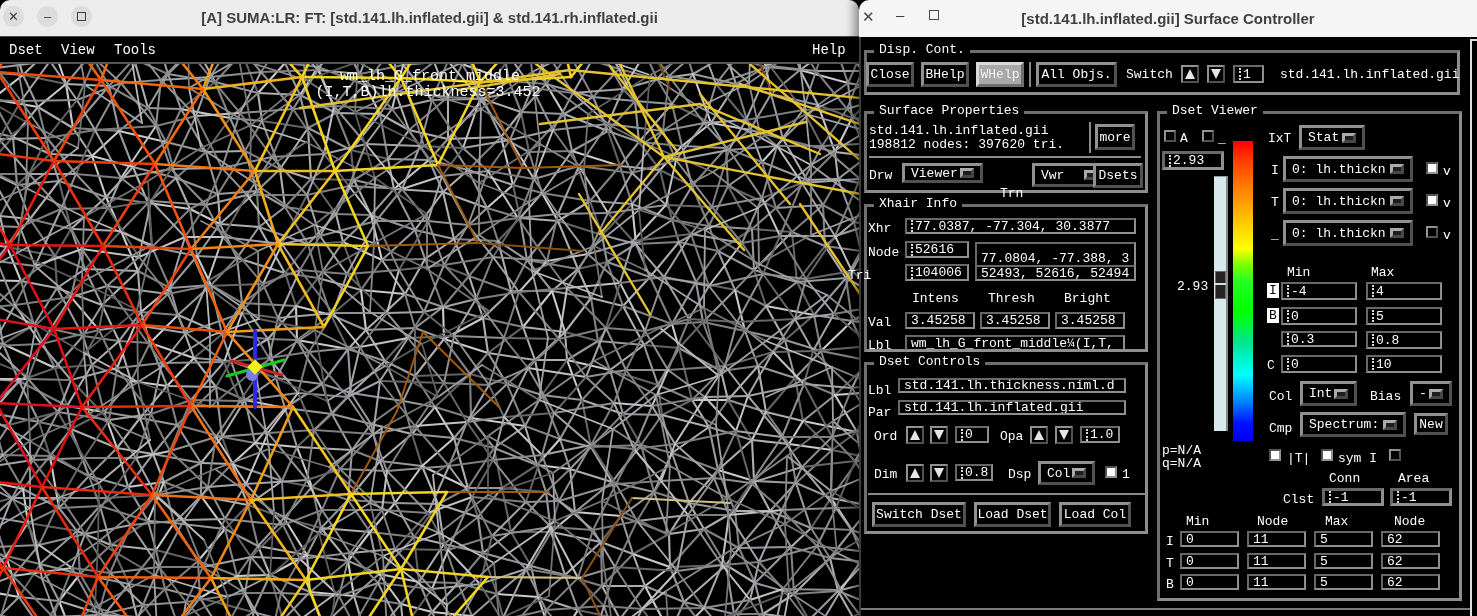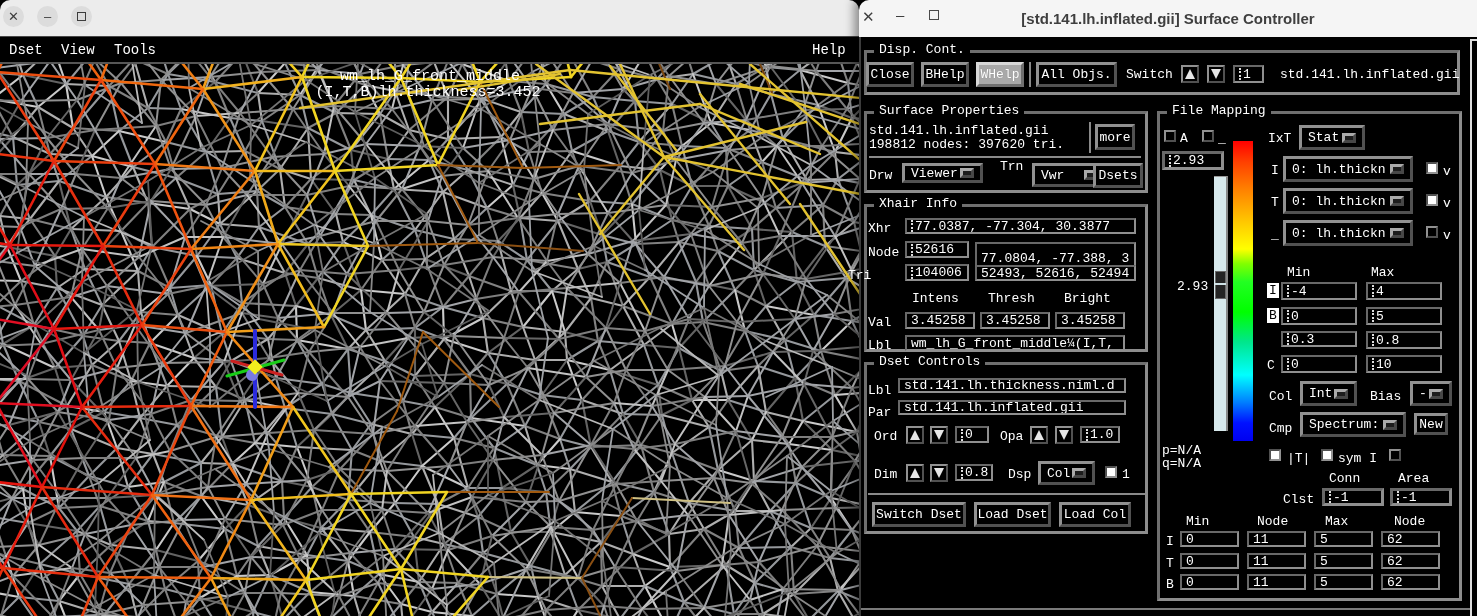--- a/index.html
+++ b/index.html
@@ -21,20 +21,21 @@
 .wbtn{position:absolute;font-family:"Liberation Sans",sans-serif;color:#3f3f3f;font-size:15px;line-height:1}
 .circ{position:absolute;width:21px;height:21px;border-radius:50%;background:#dcdcdc;display:flex;align-items:center;justify-content:center;color:#3c3c3c;font-size:13px;font-family:"Liberation Sans",sans-serif}
 </style></head><body>
 <div style="position:absolute;left:0;top:0;width:859px;height:616px;background:#000">
 <div style="position:absolute;left:0;top:0;width:859px;height:36px;background:#ececec;border-radius:10px 10px 0 0"></div>
 <div class="circ" style="left:3px;top:6px">✕</div>
 <div class="circ" style="left:37px;top:6px">–</div>
 <div class="circ" style="left:71px;top:6px">
       <span style="width:9px;height:9px;border:1.5px solid #3c3c3c;display:block"></span>
     </div>
+<div class="ttl" style="left:0;top:10px;width:859px;text-align:center">[A] SUMA:LR: FT: [std.141.lh.inflated.gii] &amp; std.141.rh.inflated.gii</div>
 <div style="position:absolute;left:0;top:36px;width:859px;height:26px;background:#000;border-top:1px solid #484848"></div>
 <div class="lbl" style="left:9px;top:43px;color:#fff;font-size:14px">Dset</div>
 <div class="lbl" style="left:61px;top:43px;color:#fff;font-size:14px">View</div>
 <div class="lbl" style="left:114px;top:43px;color:#fff;font-size:14px">Tools</div>
 <div class="lbl" style="left:812px;top:43px;color:#fff;font-size:14px">Help</div>
 <div style="position:absolute;left:0;top:62px;width:859px;height:2px;background:#565656"></div>
 <svg id="mesh" width="859" height="552" style="position:absolute;left:0;top:64px;background:#000">
 <g stroke-linecap="round">
 <path stroke="#95989c" stroke-width="2.1" d="M735 -85L750 -36"></path>
 <path stroke="#cacaca" stroke-width="2.1" d="M775 -79L750 -36"></path>
@@ -2983,21 +2984,21 @@
 <div class="lbl" style="left:1280px;top:68px;color:#fff;font-size:13px">std.141.lh.inflated.gii</div>
 <div class="frame" style="left:864px;top:111px;width:284px;height:82px"></div>
 <div class="cap" style="left:874px;top:103px">Surface Properties</div>
 <div class="lbl" style="left:869px;top:124px;color:#fff;font-size:13px">std.141.lh.inflated.gii</div>
 <div class="lbl" style="left:869px;top:138px;color:#fff;font-size:13px">198812 nodes: 397620 tri.</div>
 <div style="position:absolute;left:1089px;top:122px;width:2px;height:31px;background:#8a8a8a"></div>
 <div class="btn " style="left:1095px;top:124px;width:40px;height:26px">more</div>
 <div style="position:absolute;left:869px;top:156px;width:272px;height:2px;background:#8a8a8a"></div>
 <div class="lbl" style="left:869px;top:169px;color:#fff;font-size:13px">Drw</div>
 <div class="opt" style="left:902px;top:163px;width:81px;height:20px">Viewer<i></i></div>
-<div class="lbl" style="left:1000px;top:160px;color:#fff;font-size:13px">Trn</div>
+<div class="lbl" style="left:1000px;top:187px;color:#fff;font-size:13px">Trn</div>
 <div class="opt" style="left:1032px;top:163px;width:75px;height:24px">Vwr<i></i></div>
 <div class="btn " style="left:1093px;top:163px;width:50px;height:25px">Dsets</div>
 <div class="frame" style="left:864px;top:204px;width:284px;height:148px"></div>
 <div class="cap" style="left:874px;top:196px">Xhair Info</div>
 <div class="lbl" style="left:868px;top:222px;color:#fff;font-size:13px">Xhr</div>
 <div class="fld cur" style="left:905px;top:218px;width:231px;height:16px;border-width:2px">77.0387, -77.304, 30.3877</div>
 <div class="lbl" style="left:868px;top:246px;color:#fff;font-size:13px">Node</div>
 <div class="fld cur" style="left:905px;top:241px;width:64px;height:17px;border-width:2px">52616</div>
 <div class="fld" style="left:975px;top:242px;width:161px;height:32px;border-width:2px">77.0804, -77.388, 3</div>
 <div class="lbl" style="left:848px;top:269px;color:#fff;font-size:13px">Tri</div>
@@ -3044,21 +3045,21 @@
 <div class="fld cur" style="left:955px;top:464px;width:38px;height:17px;border-width:2px">0.8</div>
 <div class="lbl" style="left:1008px;top:468px;color:#fff;font-size:13px">Dsp</div>
 <div class="opt" style="left:1038px;top:461px;width:57px;height:24px">Col<i></i></div>
 <div class="chk on" style="left:1105px;top:466px;width:12px;height:12px"></div>
 <div class="lbl" style="left:1122px;top:468px;color:#fff;font-size:13px">1</div>
 <div style="position:absolute;left:868px;top:493px;width:277px;height:2px;background:#8a8a8a"></div>
 <div class="btn " style="left:872px;top:502px;width:94px;height:25px">Switch Dset</div>
 <div class="btn " style="left:974px;top:502px;width:77px;height:25px">Load Dset</div>
 <div class="btn " style="left:1059px;top:502px;width:72px;height:25px">Load Col</div>
 <div class="frame" style="left:1157px;top:111px;width:305px;height:490px"></div>
-<div class="cap" style="left:1167px;top:103px">File Mapping</div>
+<div class="cap" style="left:1167px;top:103px">Dset Viewer</div>
 <div class="chk" style="left:1164px;top:130px;width:12px;height:12px"></div>
 <div class="lbl" style="left:1180px;top:132px;color:#fff;font-size:13px">A</div>
 <div class="chk" style="left:1202px;top:130px;width:12px;height:12px"></div>
 <div class="lbl" style="left:1218px;top:132px;color:#fff;font-size:13px">_</div>
 <div class="lbl" style="left:1268px;top:132px;color:#fff;font-size:13px">IxT</div>
 <div class="opt" style="left:1299px;top:125px;width:66px;height:25px">Stat<i></i></div>
 <div class="fld cur" style="left:1162px;top:151px;width:62px;height:19px;border-width:3px">2.93</div>
 <div style="position:absolute;left:1233px;top:141px;width:20px;height:300px;background:linear-gradient(#ff0000 0%,#ff4000 7%,#ff8000 16%,#ffc800 27%,#ffff00 36%,#80ff00 41%,#22ff22 47%,#00ff00 57%,#00e68c 67%,#00ffff 78%,#0080ff 87%,#0011ff 94%,#0000f0 100%)"></div>
 <div style="position:absolute;left:1214px;top:176px;width:14px;height:255px;background:#d7e9ec;border-right:2px solid #888;border-top:1px solid #999"></div>
 <div style="position:absolute;left:1215px;top:271px;width:11px;height:28px;background:#242424;border:1px solid #6a6a6a"></div>

